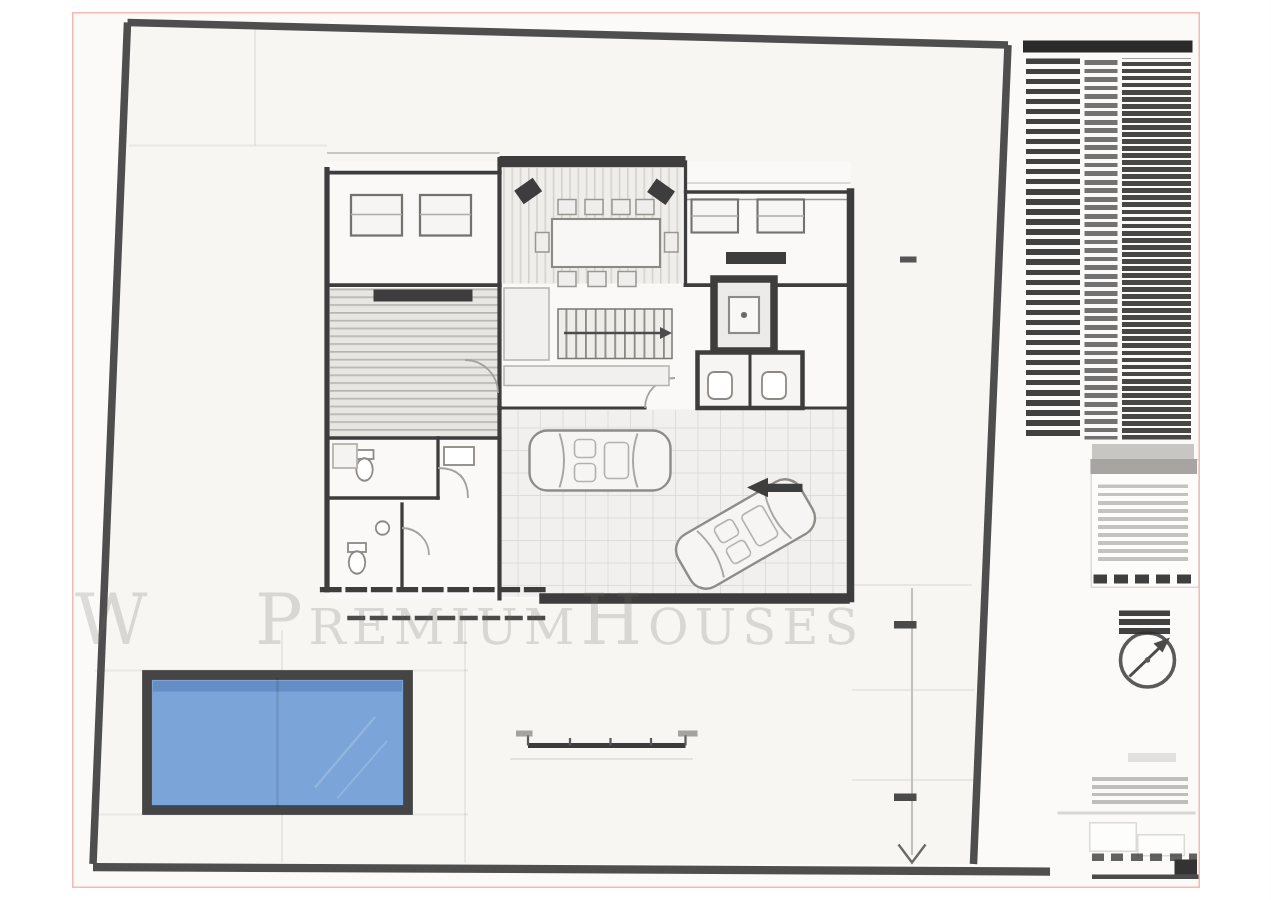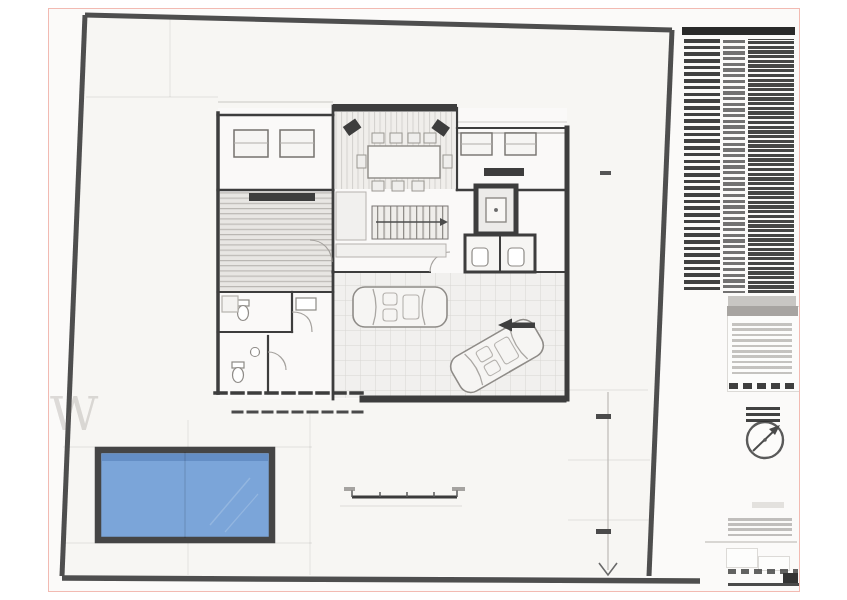--- a/index.html
+++ b/index.html
@@ -277,16 +277,17 @@
     <div class="tb-line"></div>
     <div class="tb-box1"></div>
     <div class="tb-box2"></div>
     <div class="tb-dash"></div>
     <div class="tb-logo"></div>
     <div class="tb-bottom"></div>
   </div>
 
   <div class="watermark">
     <span class="wm-prefix">W</span>
+    <span class="wm-text">PremiumHouses</span>
   </div>
 
   <div class="sheet-frame"></div>
 </div>
 
 </body></html>

